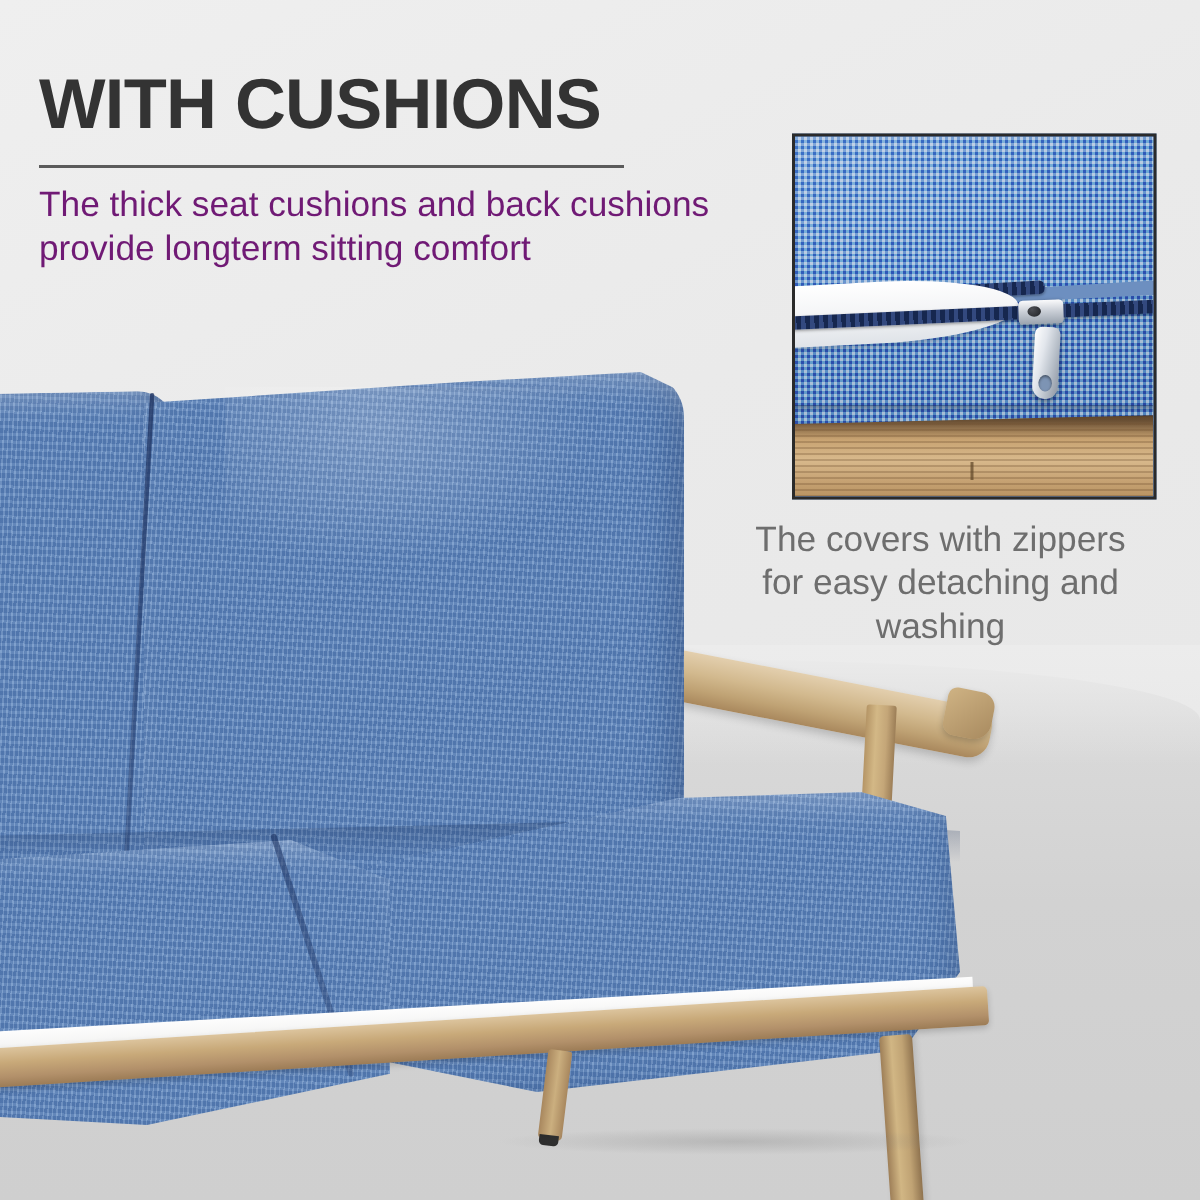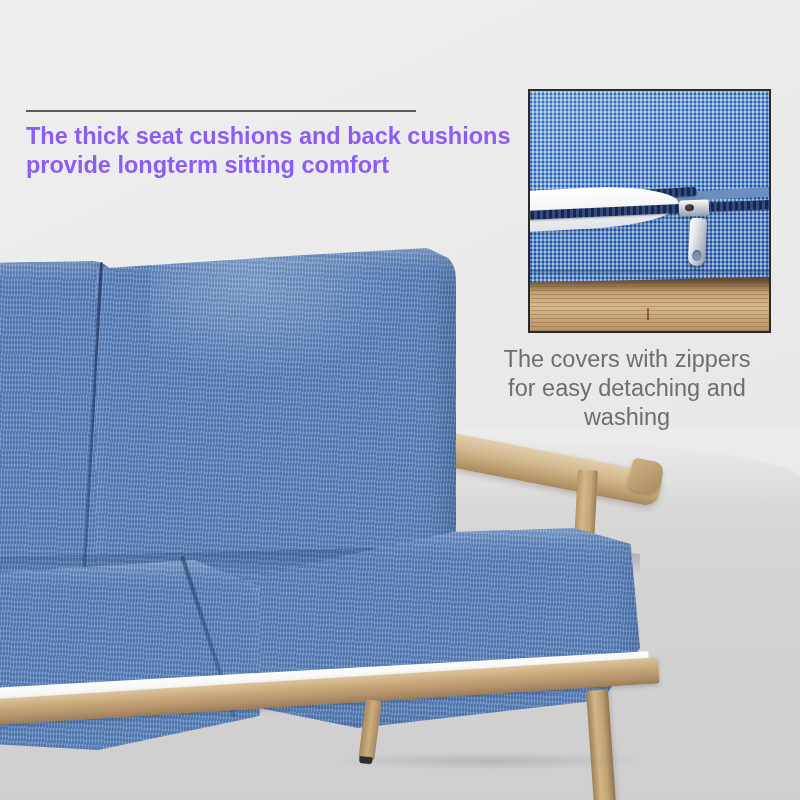--- a/index.html
+++ b/index.html
@@ -52,22 +52,22 @@
     position: absolute;
     left: 26px; top: 110px;
     width: 390px; height: 2px;
     background: #5b5b5b;
   }
   .subcopy {
     position: absolute;
     left: 26px; top: 122px;
     width: 500px;
     font-size: 23.5px;
-    font-weight: 700;
-    color: #8b5cf6;
+    font-weight: 400;
+    color: #701a75;
     line-height: 1.22;
     white-space: pre-line;
   }
 
   
   .inset {
     position: absolute;
     left: 528px; top: 89px;
     width: 243px; height: 244px;
     border: 2px solid #2a2a2a;
@@ -397,20 +397,21 @@
     <div class="seat-seam"></div>
 
     <div class="white-strip"></div>
     <div class="rail"></div>
 
     <div class="leg-back"></div>
     <div class="leg-front"></div>
     <div class="leg-shadow"></div>
   </div>
 
+  <div class="headline">WITH CUSHIONS</div>
   <div class="rule"></div>
   <div class="subcopy">The thick seat cushions and back cushions
 provide longterm sitting comfort</div>
 
   <div class="inset">
     <div class="weave weave-upper"></div>
     <div class="weave weave-lower"></div>
     <div class="zip-chain zip-chain-upper"></div>
     <div class="lining"></div>
     <div class="zip-chain"></div>

